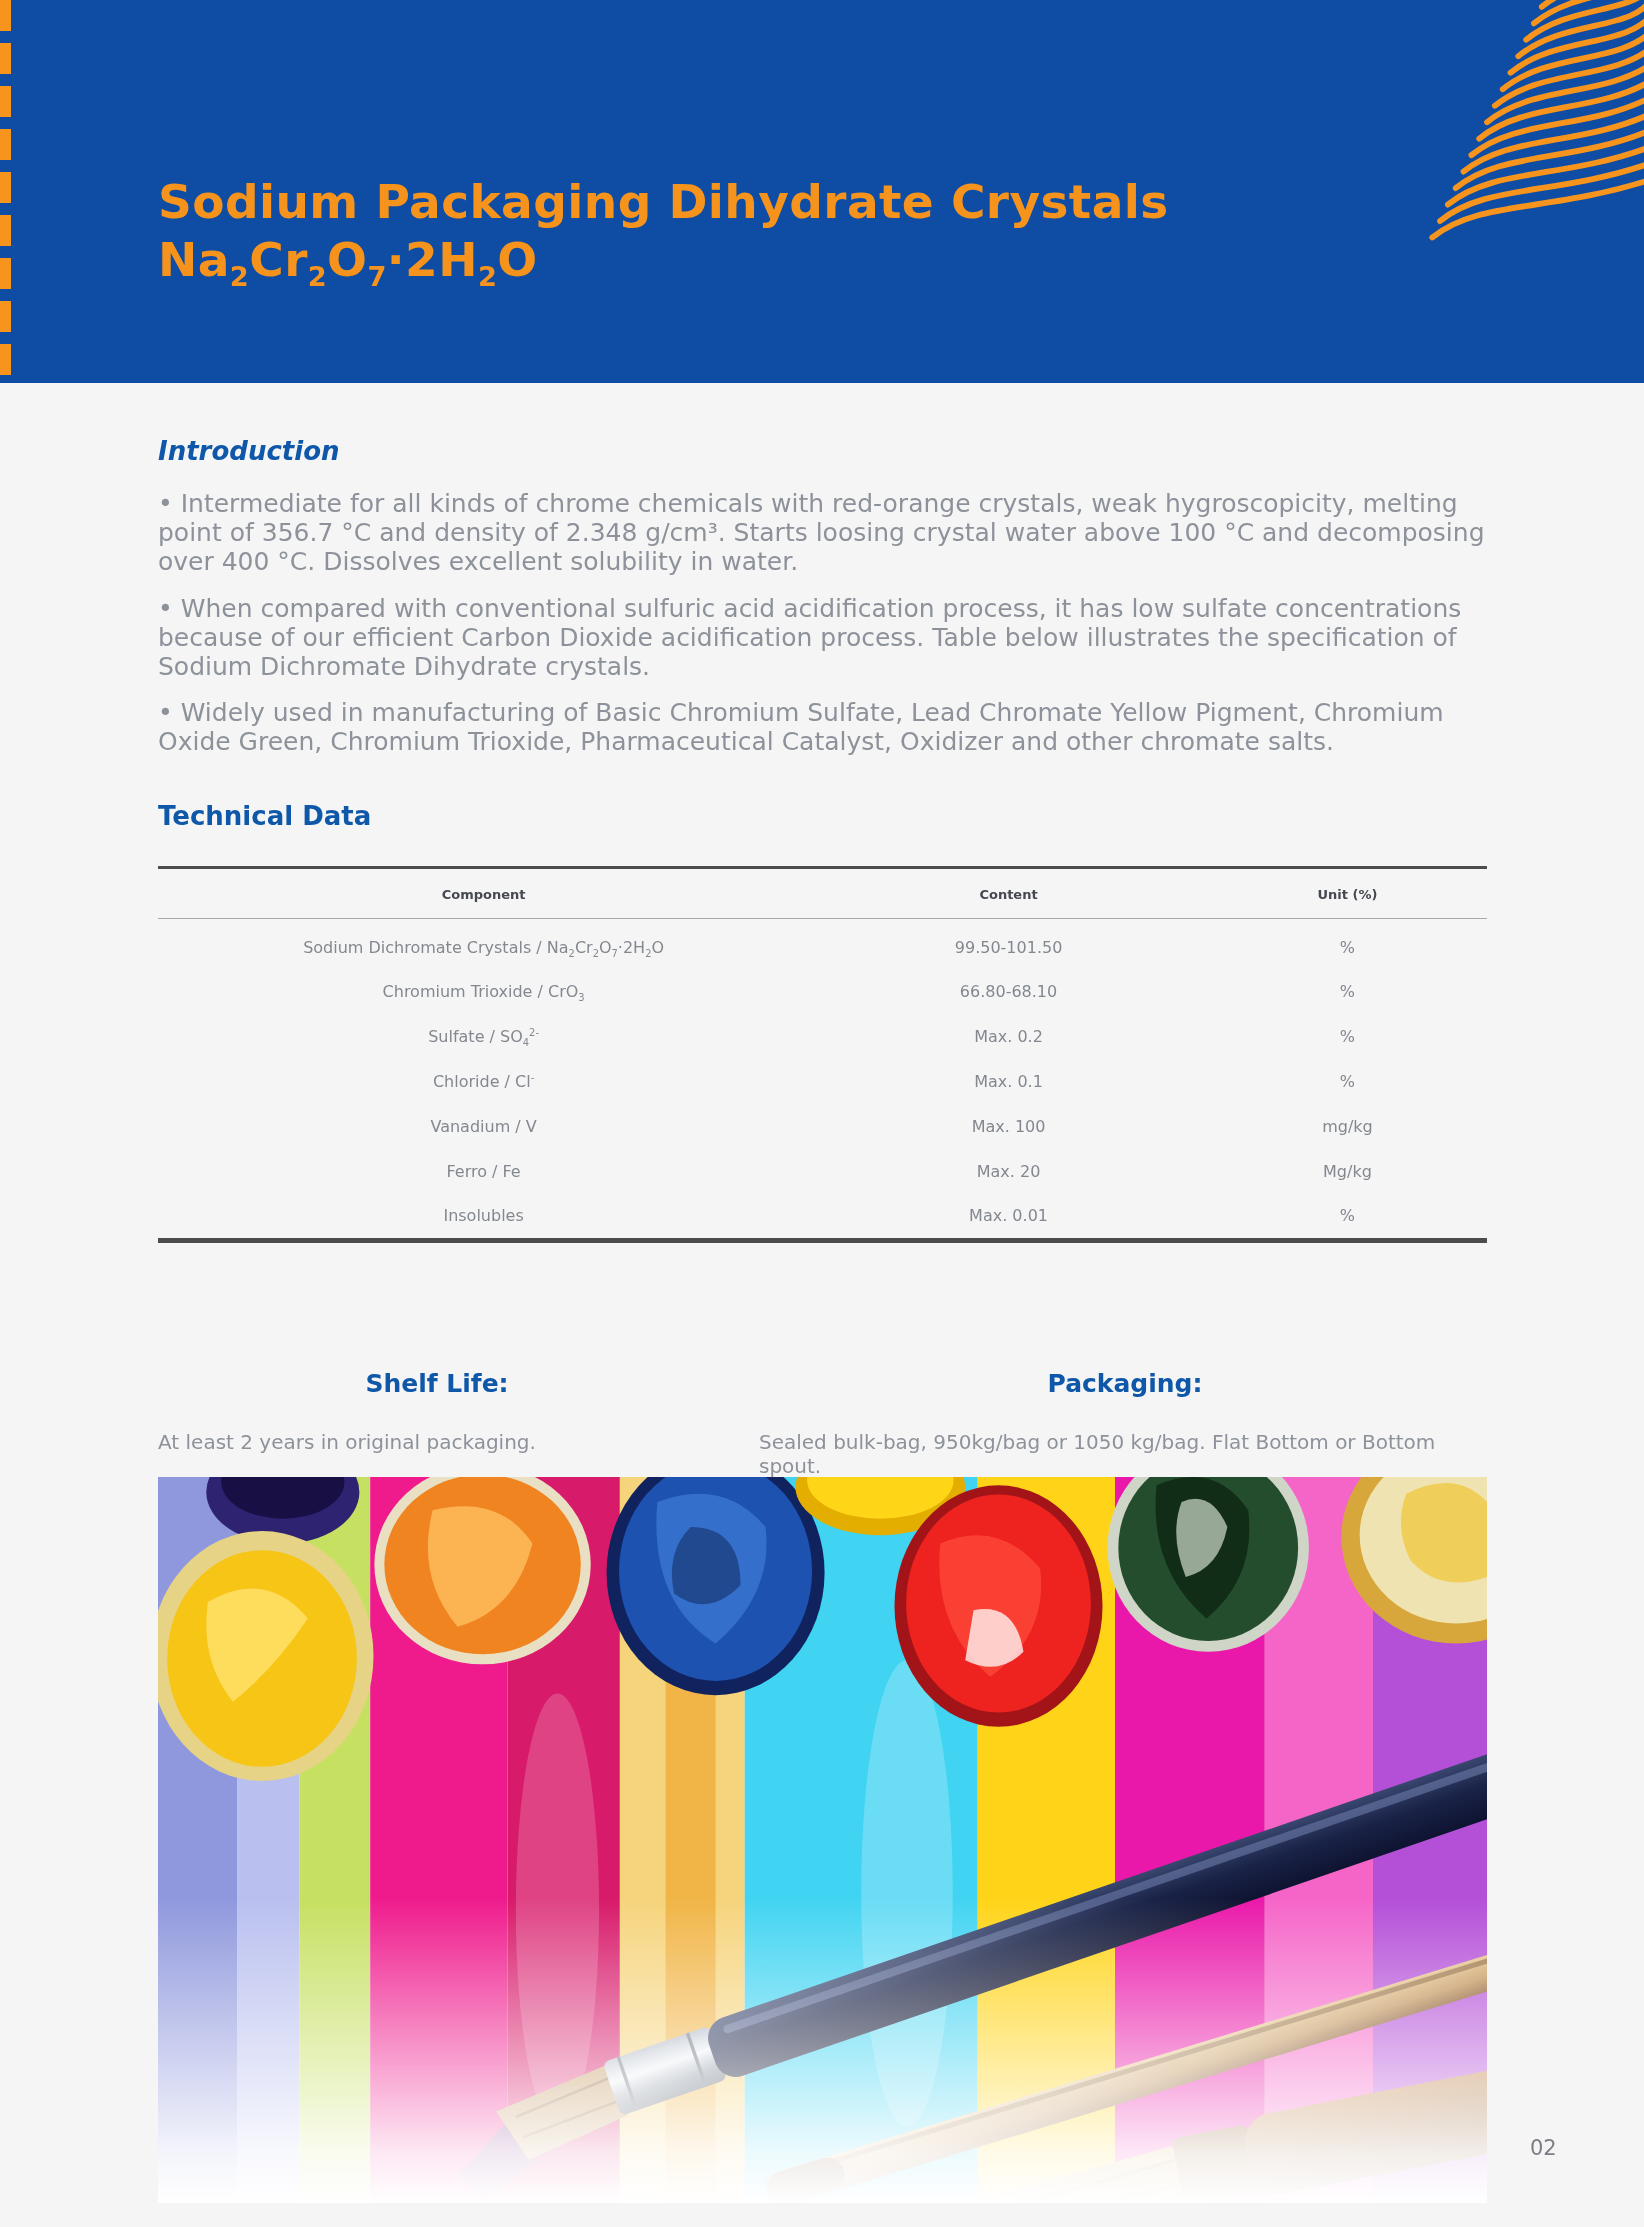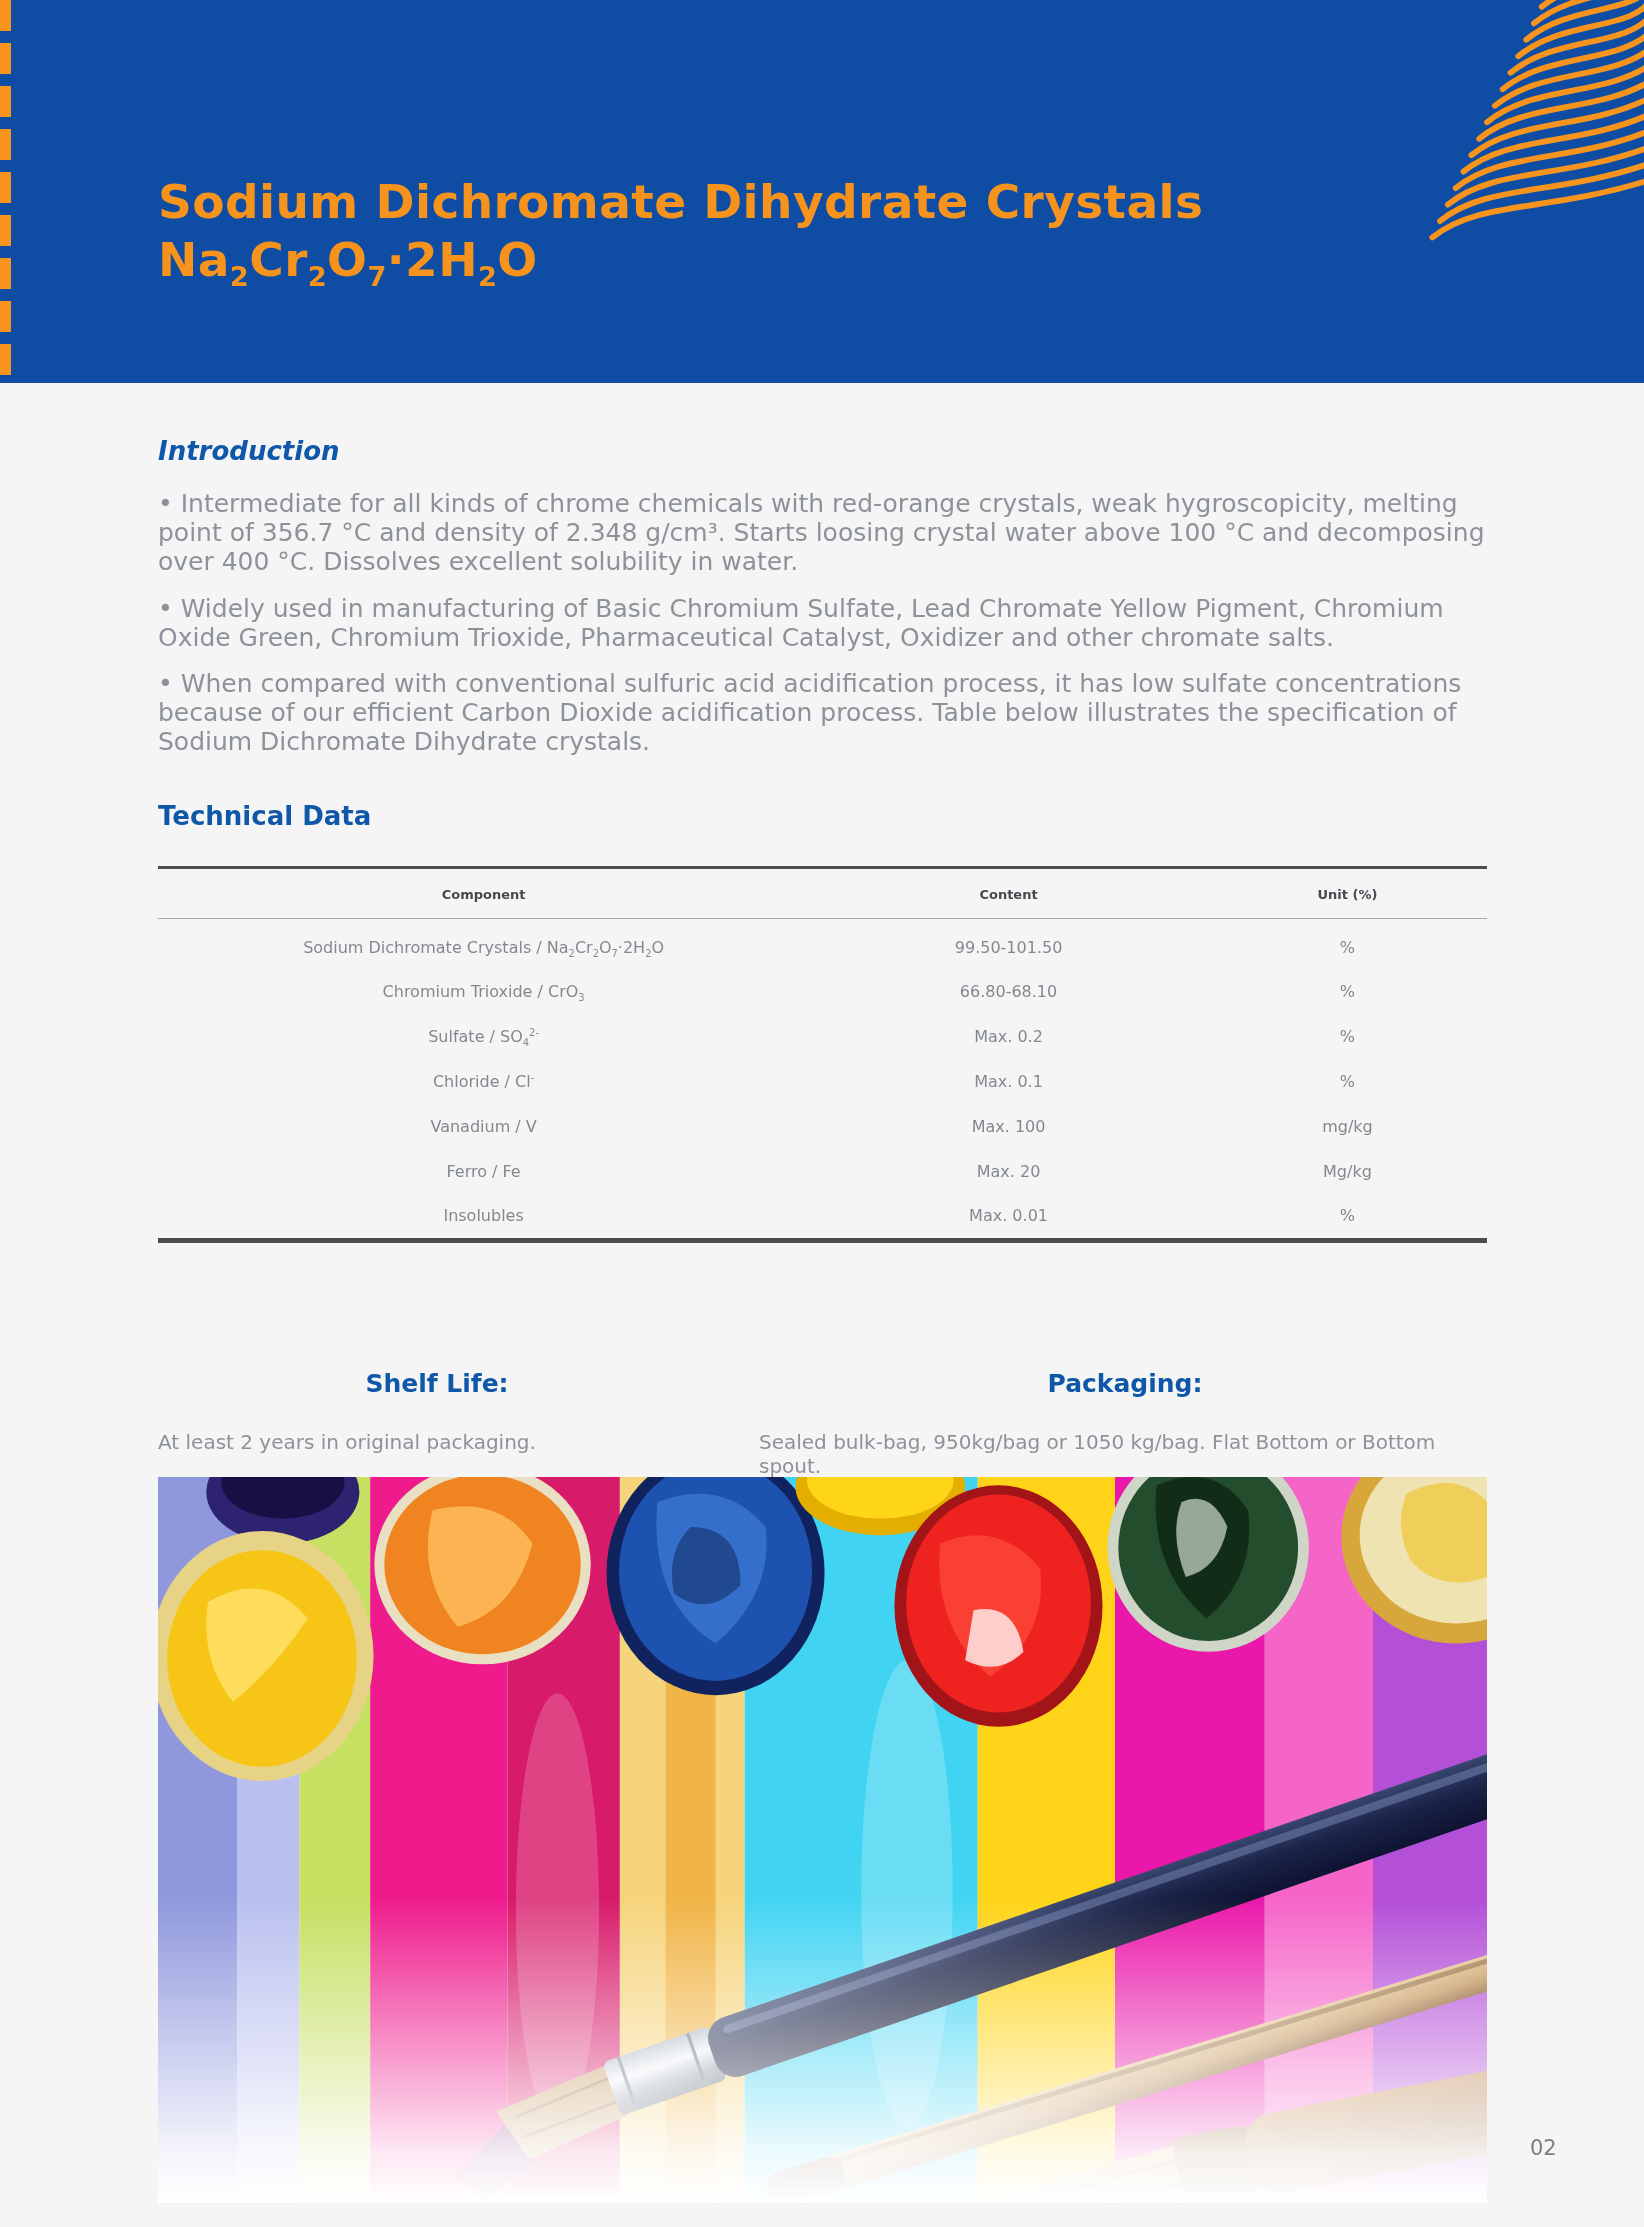--- a/index.html
+++ b/index.html
@@ -64,30 +64,30 @@
           <path d="M 110.8 166.4 C 165.8 121.4, 250.8 136.4, 318 96.4" fill="none" stroke="#f7941d" stroke-width="7" stroke-linecap="round"></path>
           <path d="M 101.39999999999999 186.20000000000002 C 156.39999999999998 141.20000000000002, 241.39999999999998 156.20000000000002, 318 116.20000000000002" fill="none" stroke="#f7941d" stroke-width="7" stroke-linecap="round"></path>
           <path d="M 92 206 C 147 161, 232 176, 318 136" fill="none" stroke="#f7941d" stroke-width="7" stroke-linecap="round"></path>
           <path d="M 82.6 225.8 C 137.6 180.8, 222.6 195.8, 318 155.8" fill="none" stroke="#f7941d" stroke-width="7" stroke-linecap="round"></path>
           <path d="M 73.19999999999999 245.60000000000002 C 128.2 200.60000000000002, 213.2 215.60000000000002, 318 175.60000000000002" fill="none" stroke="#f7941d" stroke-width="7" stroke-linecap="round"></path>
           <path d="M 63.8 265.40000000000003 C 118.8 220.40000000000003, 203.8 235.40000000000003, 318 195.40000000000003" fill="none" stroke="#f7941d" stroke-width="7" stroke-linecap="round"></path>
           <path d="M 54.400000000000006 285.2 C 109.4 240.2, 194.4 255.2, 318 215.2" fill="none" stroke="#f7941d" stroke-width="7" stroke-linecap="round"></path>
         </g>
     </svg>
     <div class="title-block">
-      <h1 class="title-line">Sodium Dichromate Dihydrate  Crystals</h1>
+      <h1 class="title-line">Sodium Packaging Dihydrate  Crystals</h1>
       <h1 class="title-line formula">Na<sub>2</sub>Cr<sub>2</sub>O<sub>7</sub>·2H<sub>2</sub>O</h1>
     </div>
   </header>
 
   <section class="intro">
     <h2 class="section-heading">Introduction</h2>
     <p class="body-text">• Intermediate for all kinds of chrome chemicals with red-orange crystals, weak hygroscopicity, melting point of 356.7 °C and density of 2.348 g/cm³. Starts loosing crystal water above 100 °C and decomposing over 400 °C. Dissolves excellent solubility in water.</p>
+    <p class="body-text">• When compared with conventional sulfuric acid acidification process, it has low sulfate concentrations because of our efficient Carbon Dioxide acidification process. Table below illustrates the specification of Sodium Dichromate Dihydrate crystals.</p>
     <p class="body-text">• Widely used in manufacturing of Basic Chromium Sulfate, Lead Chromate Yellow Pigment, Chromium Oxide Green, Chromium Trioxide, Pharmaceutical Catalyst, Oxidizer and other chromate salts.</p>
-    <p class="body-text">• When compared with conventional sulfuric acid acidification process, it has low sulfate concentrations because of our efficient Carbon Dioxide acidification process. Table below illustrates the specification of Sodium Dichromate Dihydrate crystals.</p>
   </section>
 
   <section class="tech">
     <h2 class="section-heading">Technical Data</h2>
     <table class="spec">
       <thead>
         <tr>
           <th>Component</th>
           <th>Content</th>
           <th>Unit (%)</th>

